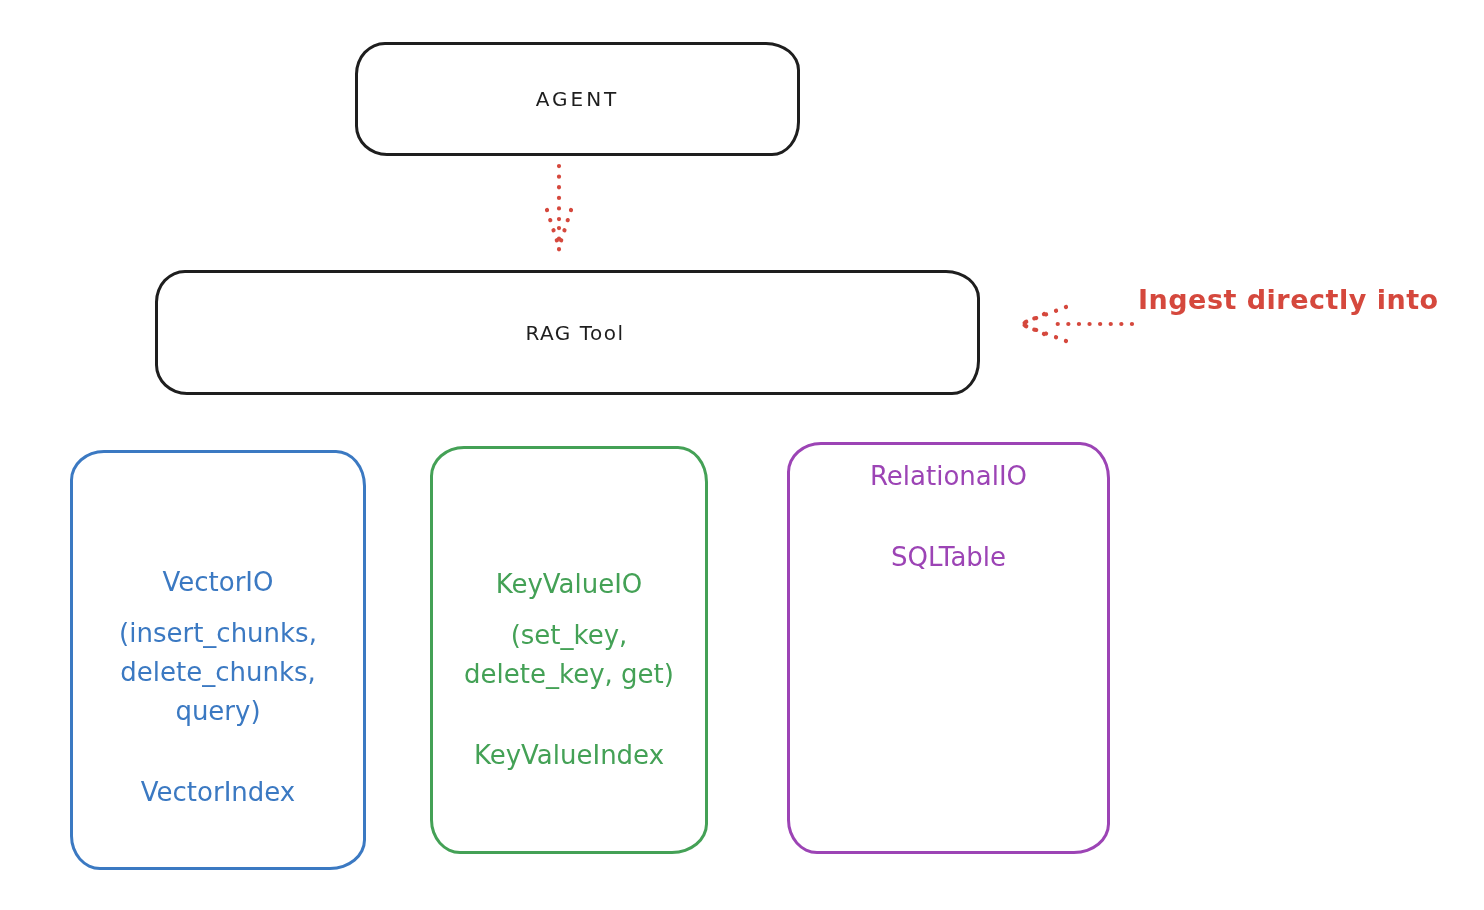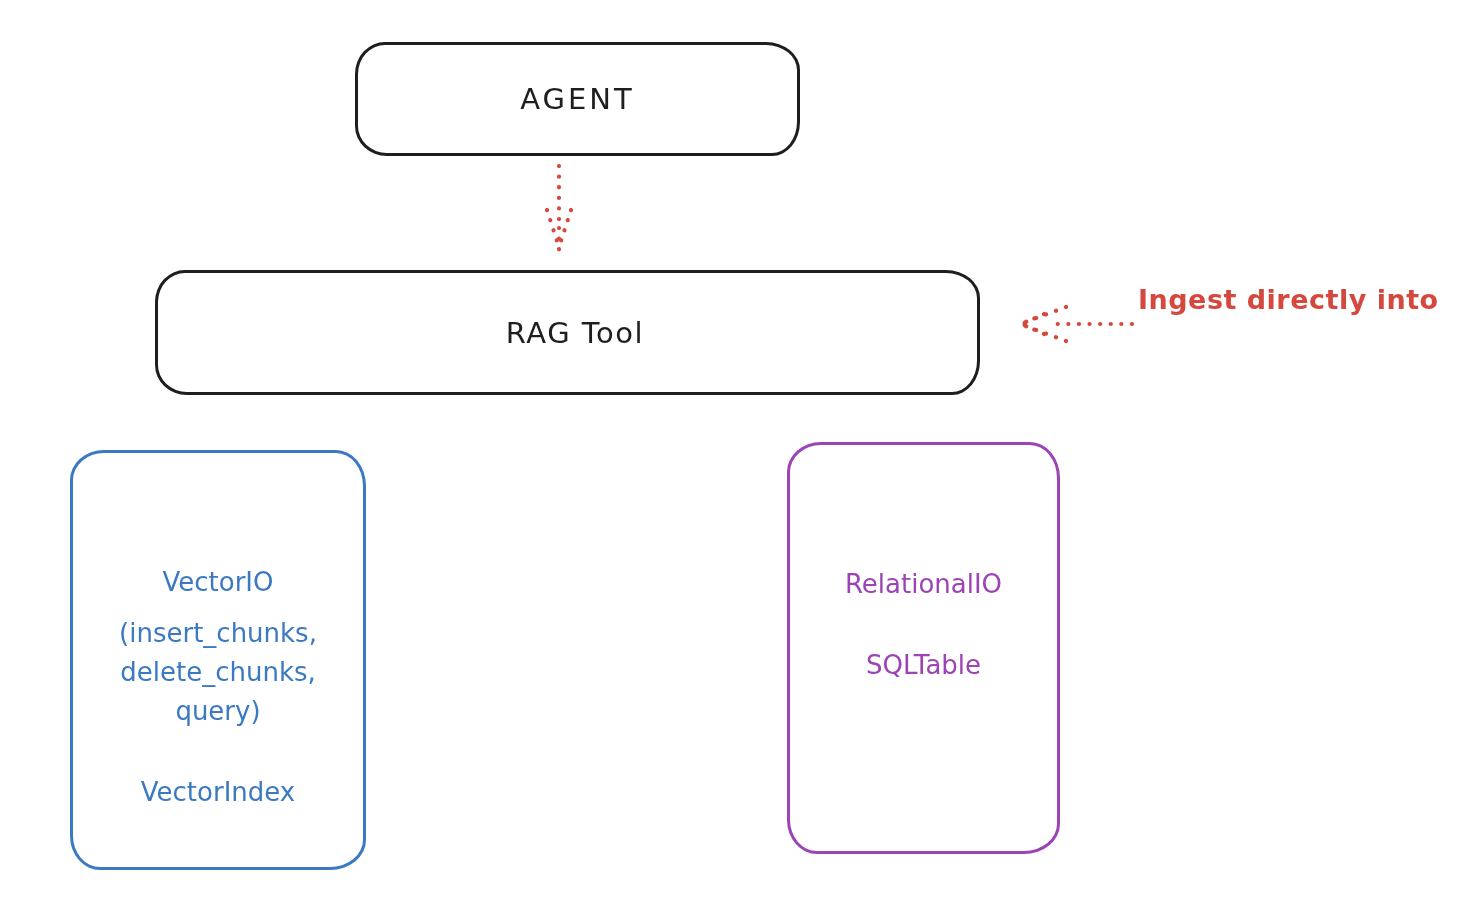--- a/index.html
+++ b/index.html
@@ -27,21 +27,21 @@
   }
   .node-agent {
     left: 355px; top: 42px;
     width: 445px; height: 114px;
   }
   .node-rag {
     left: 155px; top: 270px;
     width: 825px; height: 125px; padding-left: 15px;
   }
   .node-label {
-    font-size: 29px;
+    font-size: 20px;
     letter-spacing: 3px;
     color: inherit;
   }
   .node-rag .node-label { letter-spacing: 1.5px; }
 
   .arrow { position: absolute; overflow: visible; }
   .arrow path, .arrow line {
     fill: none;
     stroke: var(--red);
     stroke-width: 4.2;
@@ -67,21 +67,21 @@
     border: 3.5px solid currentColor;
     border-radius: 34px 30px 36px 30px / 30px 36px 30px 34px;
     background: #ffffff;
     text-align: center;
     font-size: 26px;
     line-height: 1.5;
     padding: 0 18px;
   }
   .card-vector { left: 70px;  top: 450px; width: 296px; height: 420px; padding-top: 98px;  color: var(--blue); }
   .card-keyvalue { left: 430px; top: 446px; width: 278px; height: 408px; padding-top: 104px; color: var(--green); }
-  .card-relational { left: 787px; top: 442px; width: 273px; height: 412px; padding-top: 108px; color: var(--purple); }
+  .card-relational { left: 787px; top: 442px; width: 323px; height: 412px; color: var(--purple); }
 
   .card-title, .card-params { color: inherit; margin-top: 12px; }
   .card-class { color: inherit; margin-top: 42px; }
 </style>
 </head>
 <body>
 
 <div class="canvas">
 
   <div class="node node-agent">
@@ -110,19 +110,24 @@
   <div class="annotation">
     <div>Ingest directly into</div>
   </div>
 
   <div class="card card-vector">
     <div class="card-title">VectorIO</div>
     <div class="card-params">(insert_chunks, delete_chunks, query)</div>
     <div class="card-class">VectorIndex</div>
   </div>
 
+  <div class="card card-keyvalue">
+    <div class="card-title">KeyValueIO</div>
+    <div class="card-params">(set_key, delete_key, get)</div>
+    <div class="card-class">KeyValueIndex</div>
+  </div>
 
   <div class="card card-relational">
     <div class="card-title">RelationalIO</div>
     <div class="card-class">SQLTable</div>
   </div>
 
 </div>
 
 </body></html>

